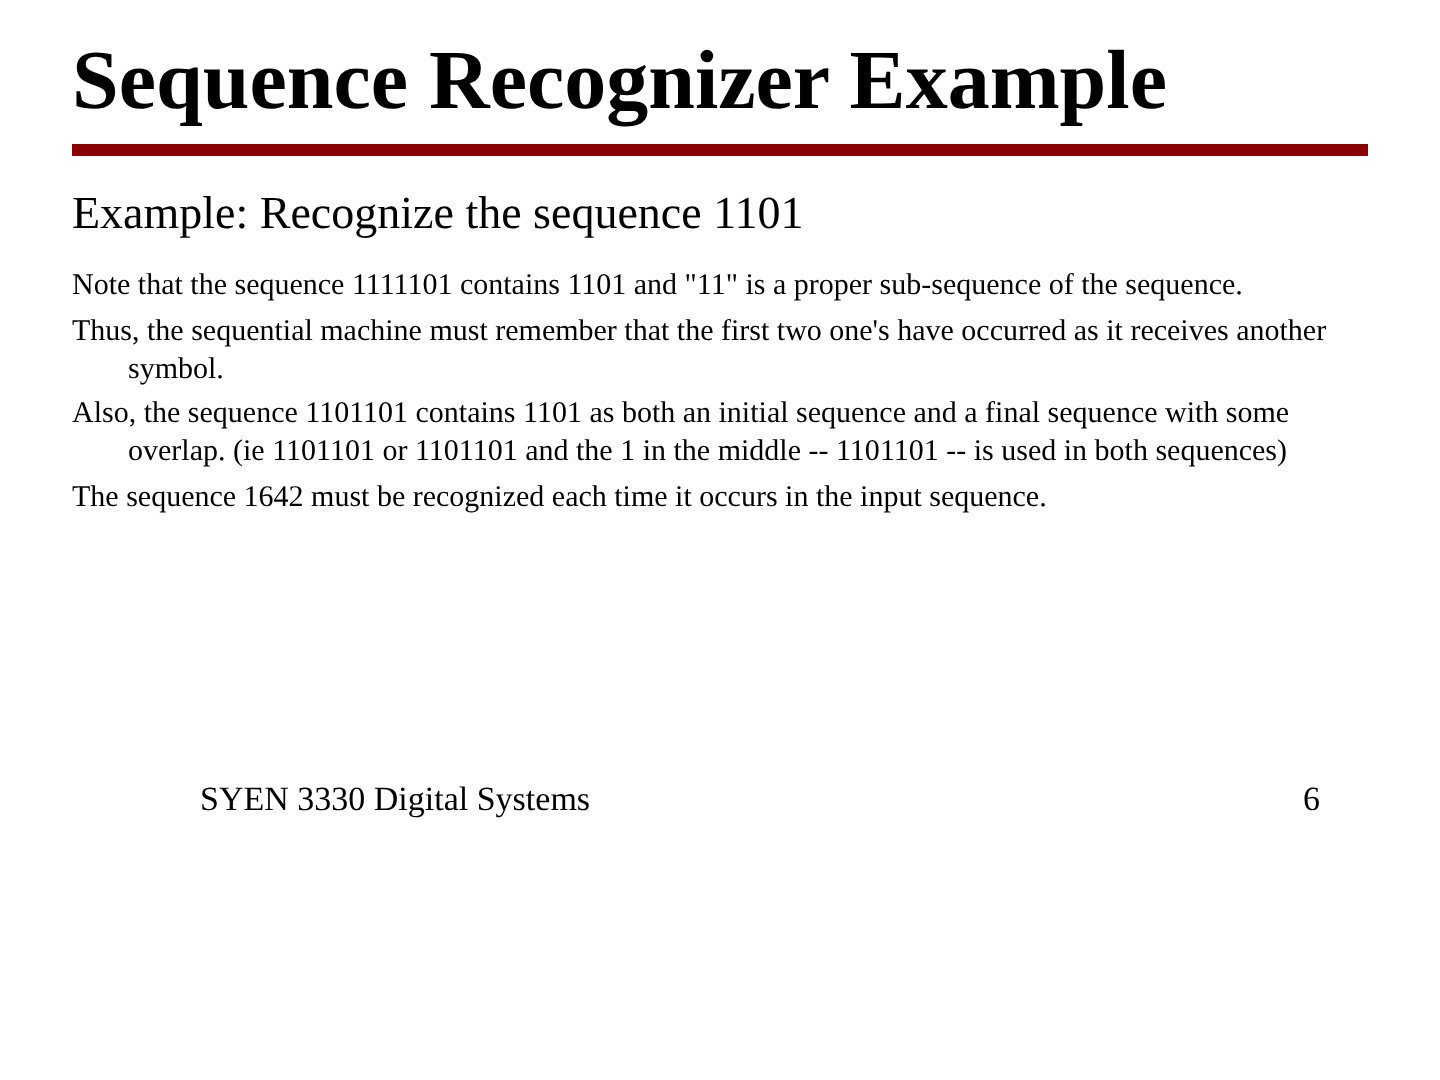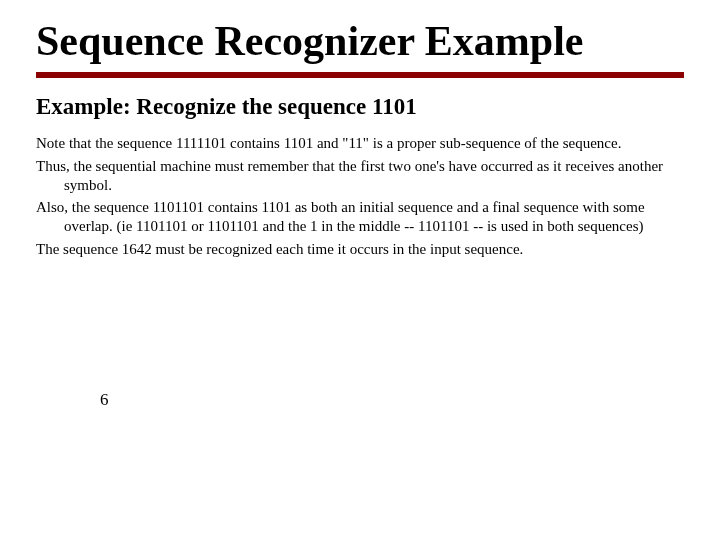--- a/index.html
+++ b/index.html
@@ -24,21 +24,21 @@
     margin: 0 0 8px 0;
     line-height: 1.1;
   }
   .hr-red {
     height: 6px;
     background: #8b0000;
     margin: 8px 0 16px 0;
   }
   .intro {
     font-size: 23px;
-    font-weight: bold;
+    font-weight: normal;
     margin: 0 0 14px 0;
   }
   .body {
     font-size: 15px;
     line-height: 1.25;
   }
   .body p {
     margin: 0 0 4px 0;
     padding-left: 28px;
     text-indent: -28px;
@@ -69,16 +69,17 @@
   <div class="intro">Example:  Recognize the sequence 1101</div>
 
   <div class="body">
     <p>Note that the sequence 1111101 contains 1101 and "11" is a proper sub-sequence of the sequence.</p>
     <p>Thus, the sequential machine must remember that the first two one's have occurred as it receives another symbol.</p>
     <p><span>Also, the sequence 1101101 contains 1101 as both an initial sequence and a final sequence with some overlap. (ie </span><span class="u">1101</span><span>101   or 110</span><span class="u">1101</span><span> and the 1 in the middle  -- 110</span><span class="u">1</span><span>101 -- is used in both sequences)</span></p>
     <p>The sequence 1642 must be recognized each time it occurs in the input sequence.</p>
   </div>
 
   <div class="footer">
+    <span class="footer-left">SYEN 3330  Digital Systems</span>
     <span class="footer-right">6</span>
   </div>
 
 </div>
 
 </body></html>

